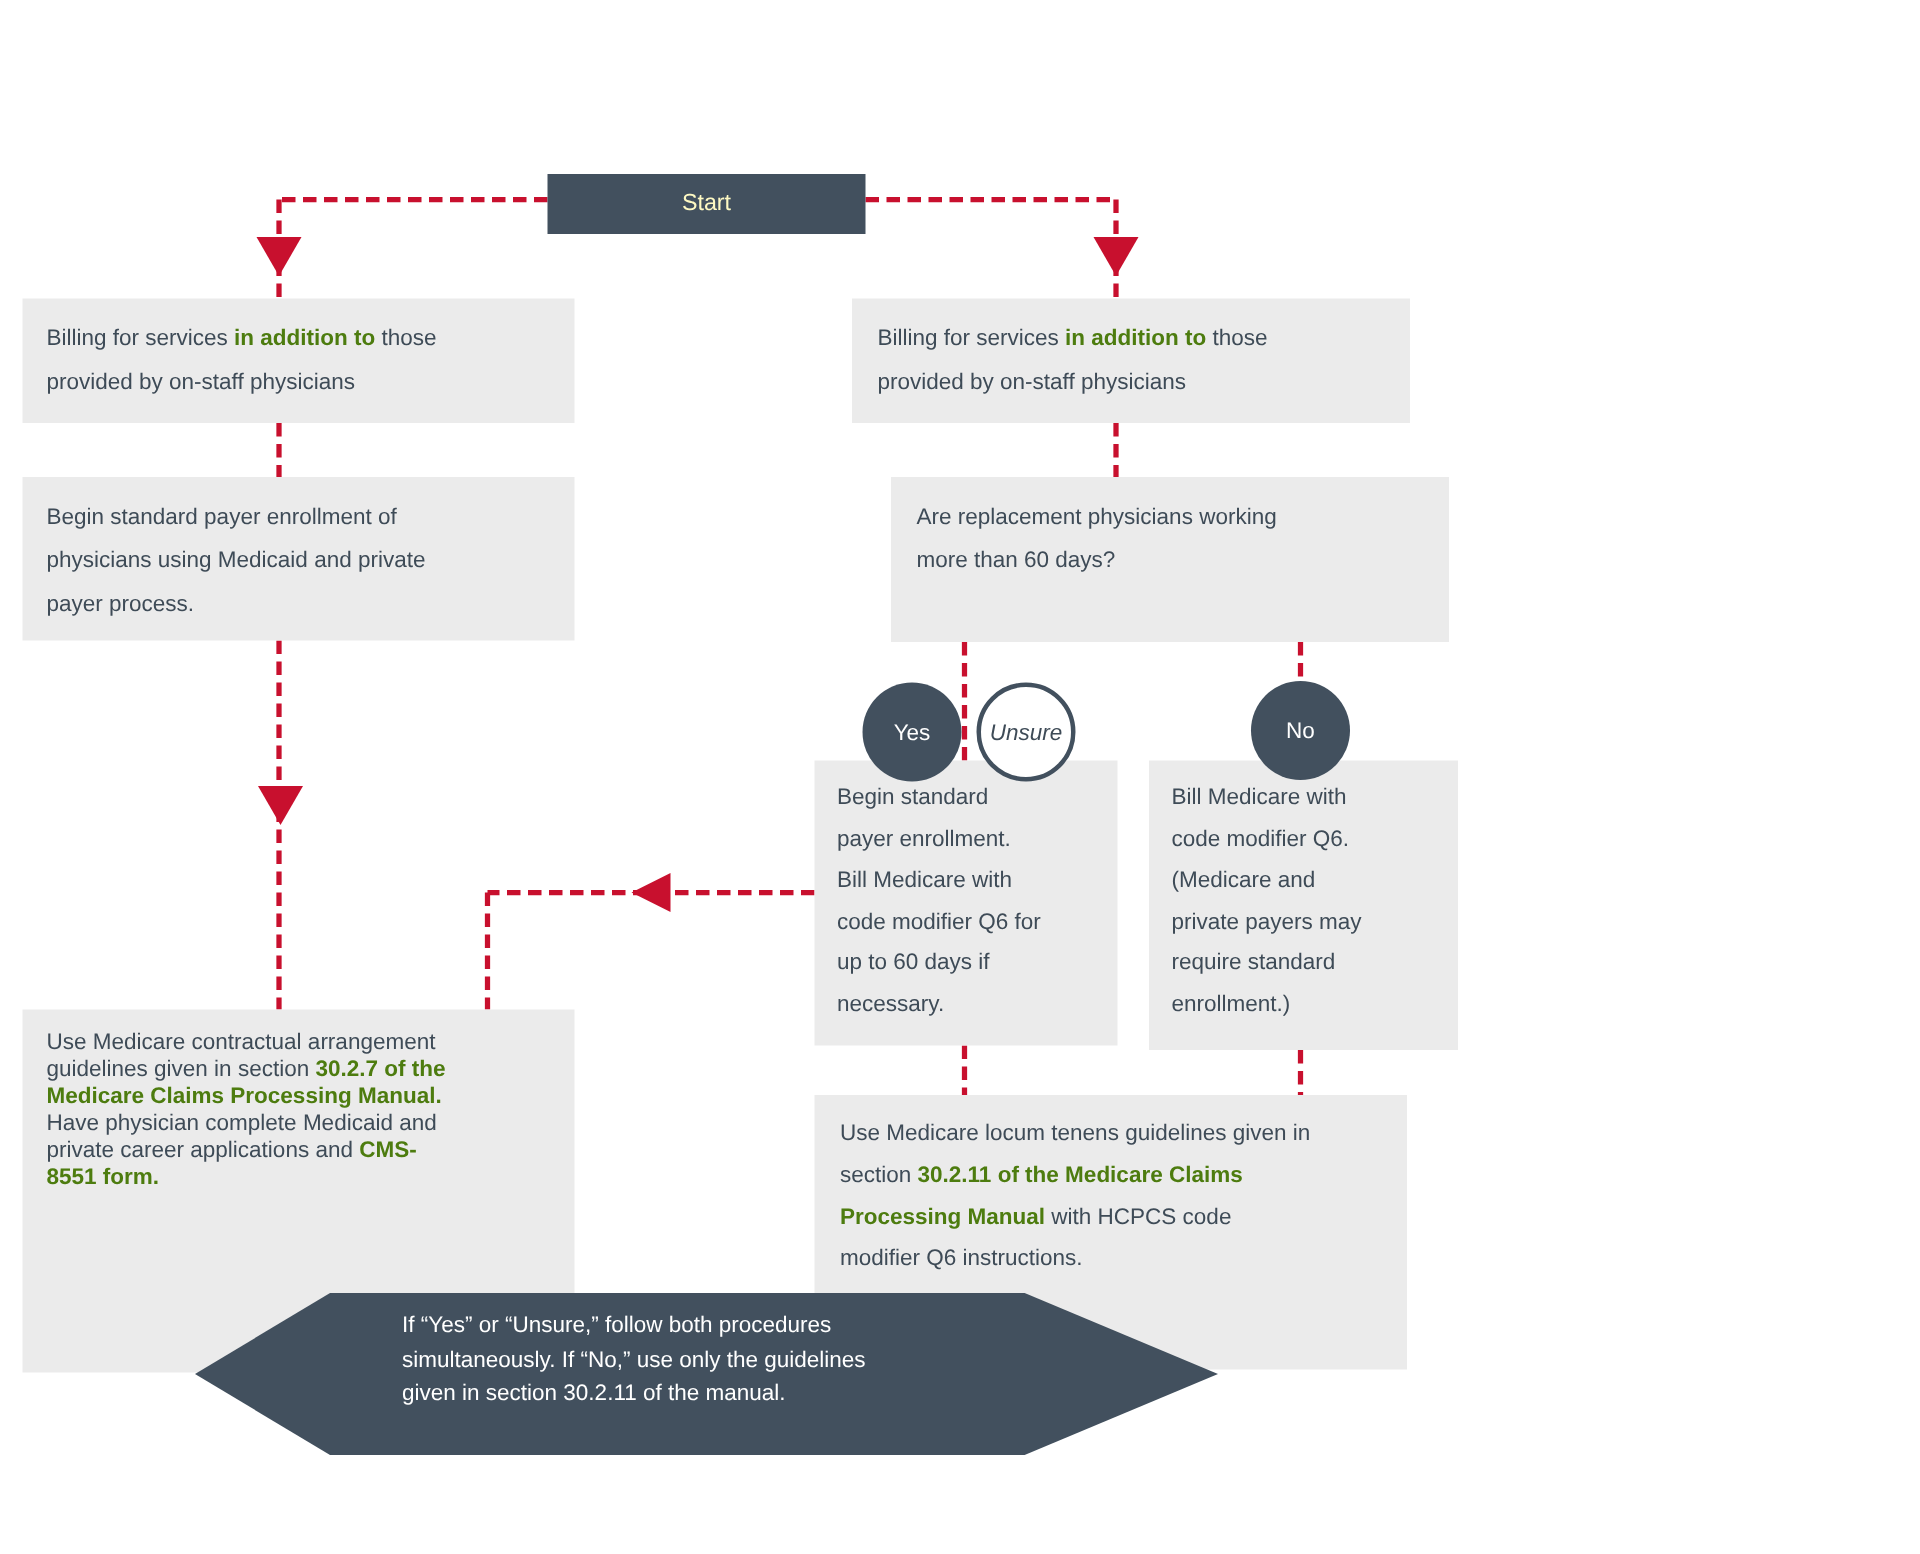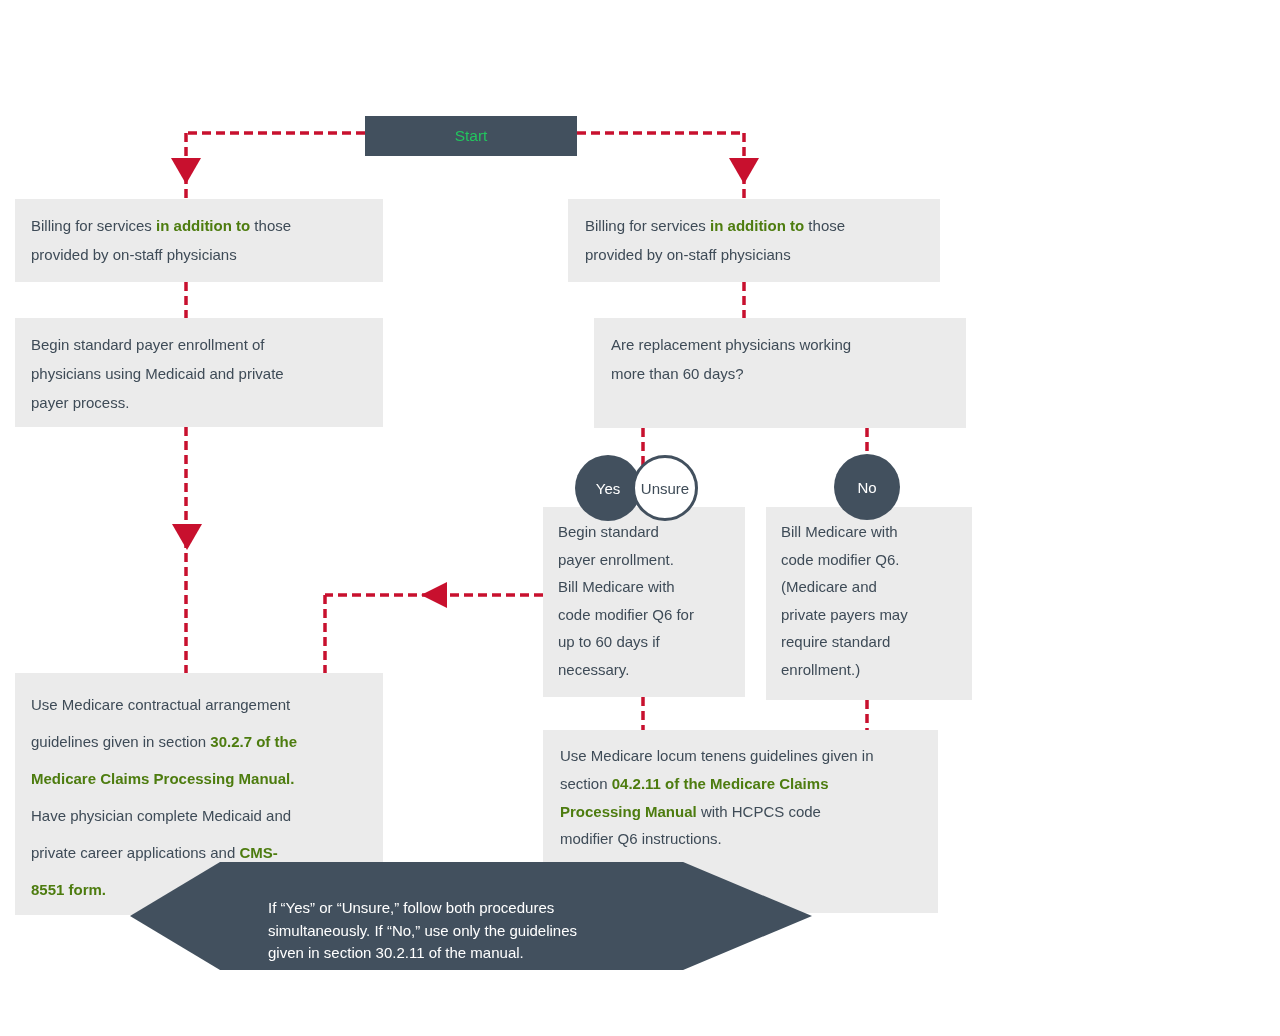--- a/index.html
+++ b/index.html
@@ -11,46 +11,46 @@
     position:absolute;left:4px;top:61px;font-size:17.5px;font-weight:bold;color:#36424e;
   }
   .connectors{position:absolute;left:0;top:0;width:1280px;height:1036px;z-index:0;}
   .node{
     position:absolute;background:#ebebeb;font-size:15px;line-height:29px;
     box-sizing:border-box;z-index:1;
   }
   .node b{font-weight:bold;color:#4d7c0f;}
   .start{
     position:absolute;left:365px;top:116px;width:212px;height:40px;background:#42505e;
-    color:#22c55e;font-size:15.5px;display:flex;align-items:center;justify-content:center;z-index:1;
+    color:#fef9c3;font-size:15.5px;display:flex;align-items:center;justify-content:center;z-index:1;
   }
   .circle{
     position:absolute;width:66px;height:66px;border-radius:50%;box-sizing:border-box;
     display:flex;align-items:center;justify-content:center;font-size:15px;
   }
   .circle.filled{background:#42505e;color:#ffffff;z-index:2;}
   .circle.hollow{background:#ffffff;color:#3e4b57;border:3.5px solid #42505e;z-index:3;}
   .hexagon{
     position:absolute;left:130px;top:862px;width:682px;height:108px;background:#42505e;z-index:4;
     clip-path:polygon(0% 50%,13.2% 0%,81.1% 0%,100% 50%,81.1% 100%,13.2% 100%);
   }
   .hexagon .hex-text{
-    padding:11px 0 0 138px;color:#ffffff;font-size:15px;line-height:22.5px;margin-top:24px;
+    padding:11px 0 0 138px;color:#ffffff;font-size:15px;line-height:22.5px;
   }
   
   .box-l1{left:15px;top:199px;width:368px;height:83px;padding:12px 40px 0 16px;}
   .box-l2{left:15px;top:318px;width:368px;height:109px;padding:12px 40px 0 16px;}
-  .box-l3{left:15px;top:673px;width:368px;height:242px;padding:13px 14px 0 16px;line-height:37px;}
+  .box-l3{left:15px;top:673px;width:368px;height:242px;padding:13px 14px 0 16px;line-height:18px;}
   .box-r1{left:568px;top:199px;width:372px;height:83px;padding:12px 30px 0 17px;}
   .box-r2{left:568px;top:318px;width:372px;height:110px;padding:12px 30px 0 17px;margin-left:26px;}
   .box-r3{left:543px;top:507px;width:202px;height:190px;padding:11px 6px 0 15px;line-height:27.6px;}
   .box-r4{left:766px;top:507px;width:206px;height:193px;padding:11px 6px 0 15px;line-height:27.6px;}
   .box-r5{left:543px;top:730px;width:395px;height:183px;padding:12px 20px 0 17px;line-height:27.8px;}
   .circle-yes{left:575px;top:455px;}
-  .circle-unsure{left:632px;top:455px;}
+  .circle-unsure{left:651px;top:455px;font-style:italic;}
   .circle-no{left:834px;top:454px;}
 </style>
 </head>
 <body>
 
 <div class="canvas">
 
 
   <svg class="connectors" viewBox="0 0 1280 1036" xmlns="http://www.w3.org/2000/svg">
 
@@ -80,21 +80,21 @@
   <div class="start">Start</div>
 
   <div class="node box-l1">Billing for services <b>in addition to</b> those<br>provided by on-staff physicians</div>
   <div class="node box-l2">Begin standard payer enrollment of<br>physicians using Medicaid and private<br>payer process.</div>
   <div class="node box-l3">Use Medicare contractual arrangement<br>guidelines given in section <b>30.2.7 of the</b><br><b>Medicare Claims Processing Manual.</b><br>Have physician complete Medicaid and<br>private career applications and <b>CMS-</b><br><b>8551 form.</b></div>
 
   <div class="node box-r1">Billing for services <b>in addition to</b> those<br>provided by on-staff physicians</div>
   <div class="node box-r2">Are replacement physicians working<br>more than 60 days?</div>
   <div class="node box-r3">Begin standard<br>payer enrollment.<br>Bill Medicare with<br>code modifier Q6 for<br>up to 60 days if<br>necessary.</div>
   <div class="node box-r4">Bill Medicare with<br>code modifier Q6.<br>(Medicare and<br>private payers may<br>require standard<br>enrollment.)</div>
-  <div class="node box-r5">Use Medicare locum tenens guidelines given in<br>section <b>04.2.11 of the Medicare Claims</b><br><b>Processing Manual</b> with HCPCS code<br>modifier Q6 instructions.</div>
+  <div class="node box-r5">Use Medicare locum tenens guidelines given in<br>section <b>30.2.11 of the Medicare Claims</b><br><b>Processing Manual</b> with HCPCS code<br>modifier Q6 instructions.</div>
 
   <div class="circle filled circle-yes">Yes</div>
   <div class="circle hollow circle-unsure">Unsure</div>
   <div class="circle filled circle-no">No</div>
 
   <div class="hexagon">
     <div class="hex-text">If “Yes” or “Unsure,” follow both procedures<br>simultaneously. If “No,” use only the guidelines<br>given in section 30.2.11 of the manual.</div>
   </div>
 
 </div>

